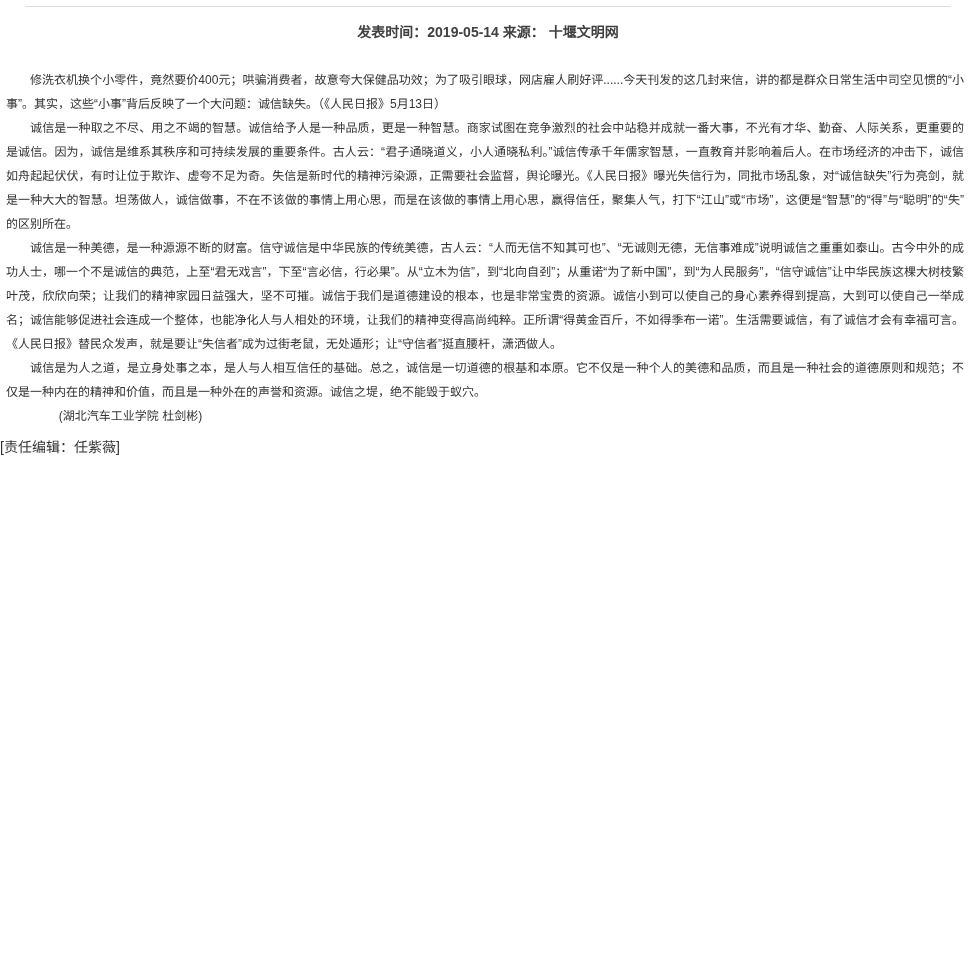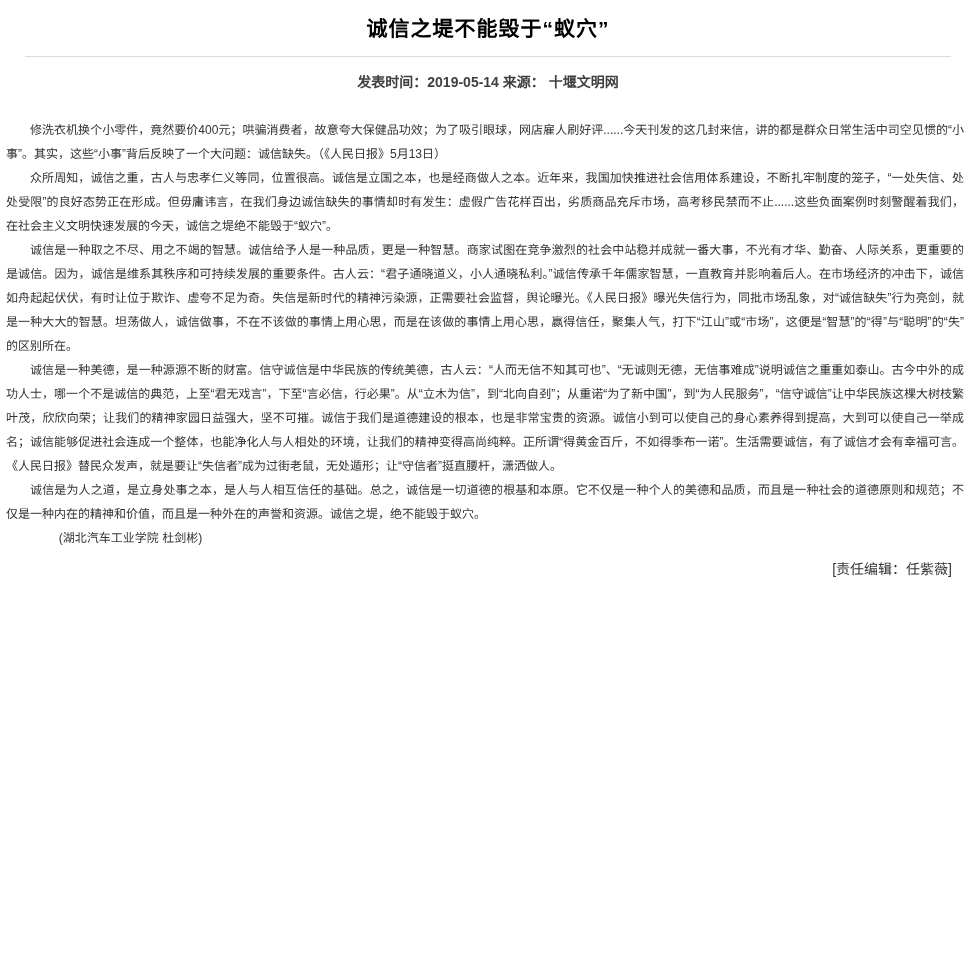--- a/index.html
+++ b/index.html
@@ -47,44 +47,41 @@
   }
   .article-body p {
     margin: 0;
     text-indent: 2em;
   }
   .article-body p.signature {
     text-indent: 4.4em;
     text-align: left;
   }
   .editor-line {
-    text-align: right;
     font-size: 14px;
     color: #333333;
     padding: 8px 24px 14px 0;
   }
 </style>
 </head>
 <body>
 
 <div class="page">
 
-  <h1 class="article-title">诚信之堤不能毁于“蚁穴”</h1>
 
   <hr class="title-divider">
 
   <div class="article-meta">
     <span class="meta-piece">发表时间：</span><span class="meta-piece">2019-05-14</span>
     <span class="meta-piece">来源：</span>
     <span class="meta-piece">十堰文明网</span>
   </div>
 
   <div class="article-body">
     <p>修洗衣机换个小零件，竟然要价400元；哄骗消费者，故意夸大保健品功效；为了吸引眼球，网店雇人刷好评......今天刊发的这几封来信，讲的都是群众日常生活中司空见惯的“小事”。其实，这些“小事”背后反映了一个大问题：诚信缺失。（《人民日报》5月13日）</p>
-    <p>众所周知，诚信之重，古人与忠孝仁义等同，位置很高。诚信是立国之本，也是经商做人之本。近年来，我国加快推进社会信用体系建设，不断扎牢制度的笼子，“一处失信、处处受限”的良好态势正在形成。但毋庸讳言，在我们身边诚信缺失的事情却时有发生：虚假广告花样百出，劣质商品充斥市场，高考移民禁而不止......这些负面案例时刻警醒着我们，在社会主义文明快速发展的今天，诚信之堤绝不能毁于“蚁穴”。</p>
     <p>诚信是一种取之不尽、用之不竭的智慧。诚信给予人是一种品质，更是一种智慧。商家试图在竞争激烈的社会中站稳并成就一番大事，不光有才华、勤奋、人际关系，更重要的是诚信。因为，诚信是维系其秩序和可持续发展的重要条件。古人云：“君子通晓道义，小人通晓私利。”诚信传承千年儒家智慧，一直教育并影响着后人。在市场经济的冲击下，诚信如舟起起伏伏，有时让位于欺诈、虚夸不足为奇。失信是新时代的精神污染源，正需要社会监督，舆论曝光。《人民日报》曝光失信行为，同批市场乱象，对“诚信缺失”行为亮剑，就是一种大大的智慧。坦荡做人，诚信做事，不在不该做的事情上用心思，而是在该做的事情上用心思，赢得信任，聚集人气，打下“江山”或“市场”，这便是“智慧”的“得”与“聪明”的“失”的区别所在。</p>
     <p>诚信是一种美德，是一种源源不断的财富。信守诚信是中华民族的传统美德，古人云：“人而无信不知其可也”、“无诚则无德，无信事难成”说明诚信之重重如泰山。古今中外的成功人士，哪一个不是诚信的典范，上至“君无戏言”，下至“言必信，行必果”。从“立木为信”，到“北向自刭”；从重诺“为了新中国”，到“为人民服务”，“信守诚信”让中华民族这棵大树枝繁叶茂，欣欣向荣；让我们的精神家园日益强大，坚不可摧。诚信于我们是道德建设的根本，也是非常宝贵的资源。诚信小到可以使自己的身心素养得到提高，大到可以使自己一举成名；诚信能够促进社会连成一个整体，也能净化人与人相处的环境，让我们的精神变得高尚纯粹。正所谓“得黄金百斤，不如得季布一诺”。生活需要诚信，有了诚信才会有幸福可言。《人民日报》替民众发声，就是要让“失信者”成为过街老鼠，无处遁形；让“守信者”挺直腰杆，潇洒做人。</p>
     <p>诚信是为人之道，是立身处事之本，是人与人相互信任的基础。总之，诚信是一切道德的根基和本原。它不仅是一种个人的美德和品质，而且是一种社会的道德原则和规范；不仅是一种内在的精神和价值，而且是一种外在的声誉和资源。诚信之堤，绝不能毁于蚁穴。</p>
     <p class="signature">(湖北汽车工业学院 杜剑彬)</p>
   </div>
 
   <div class="editor-line">[责任编辑：任紫薇]</div>
 
 </div>
 

